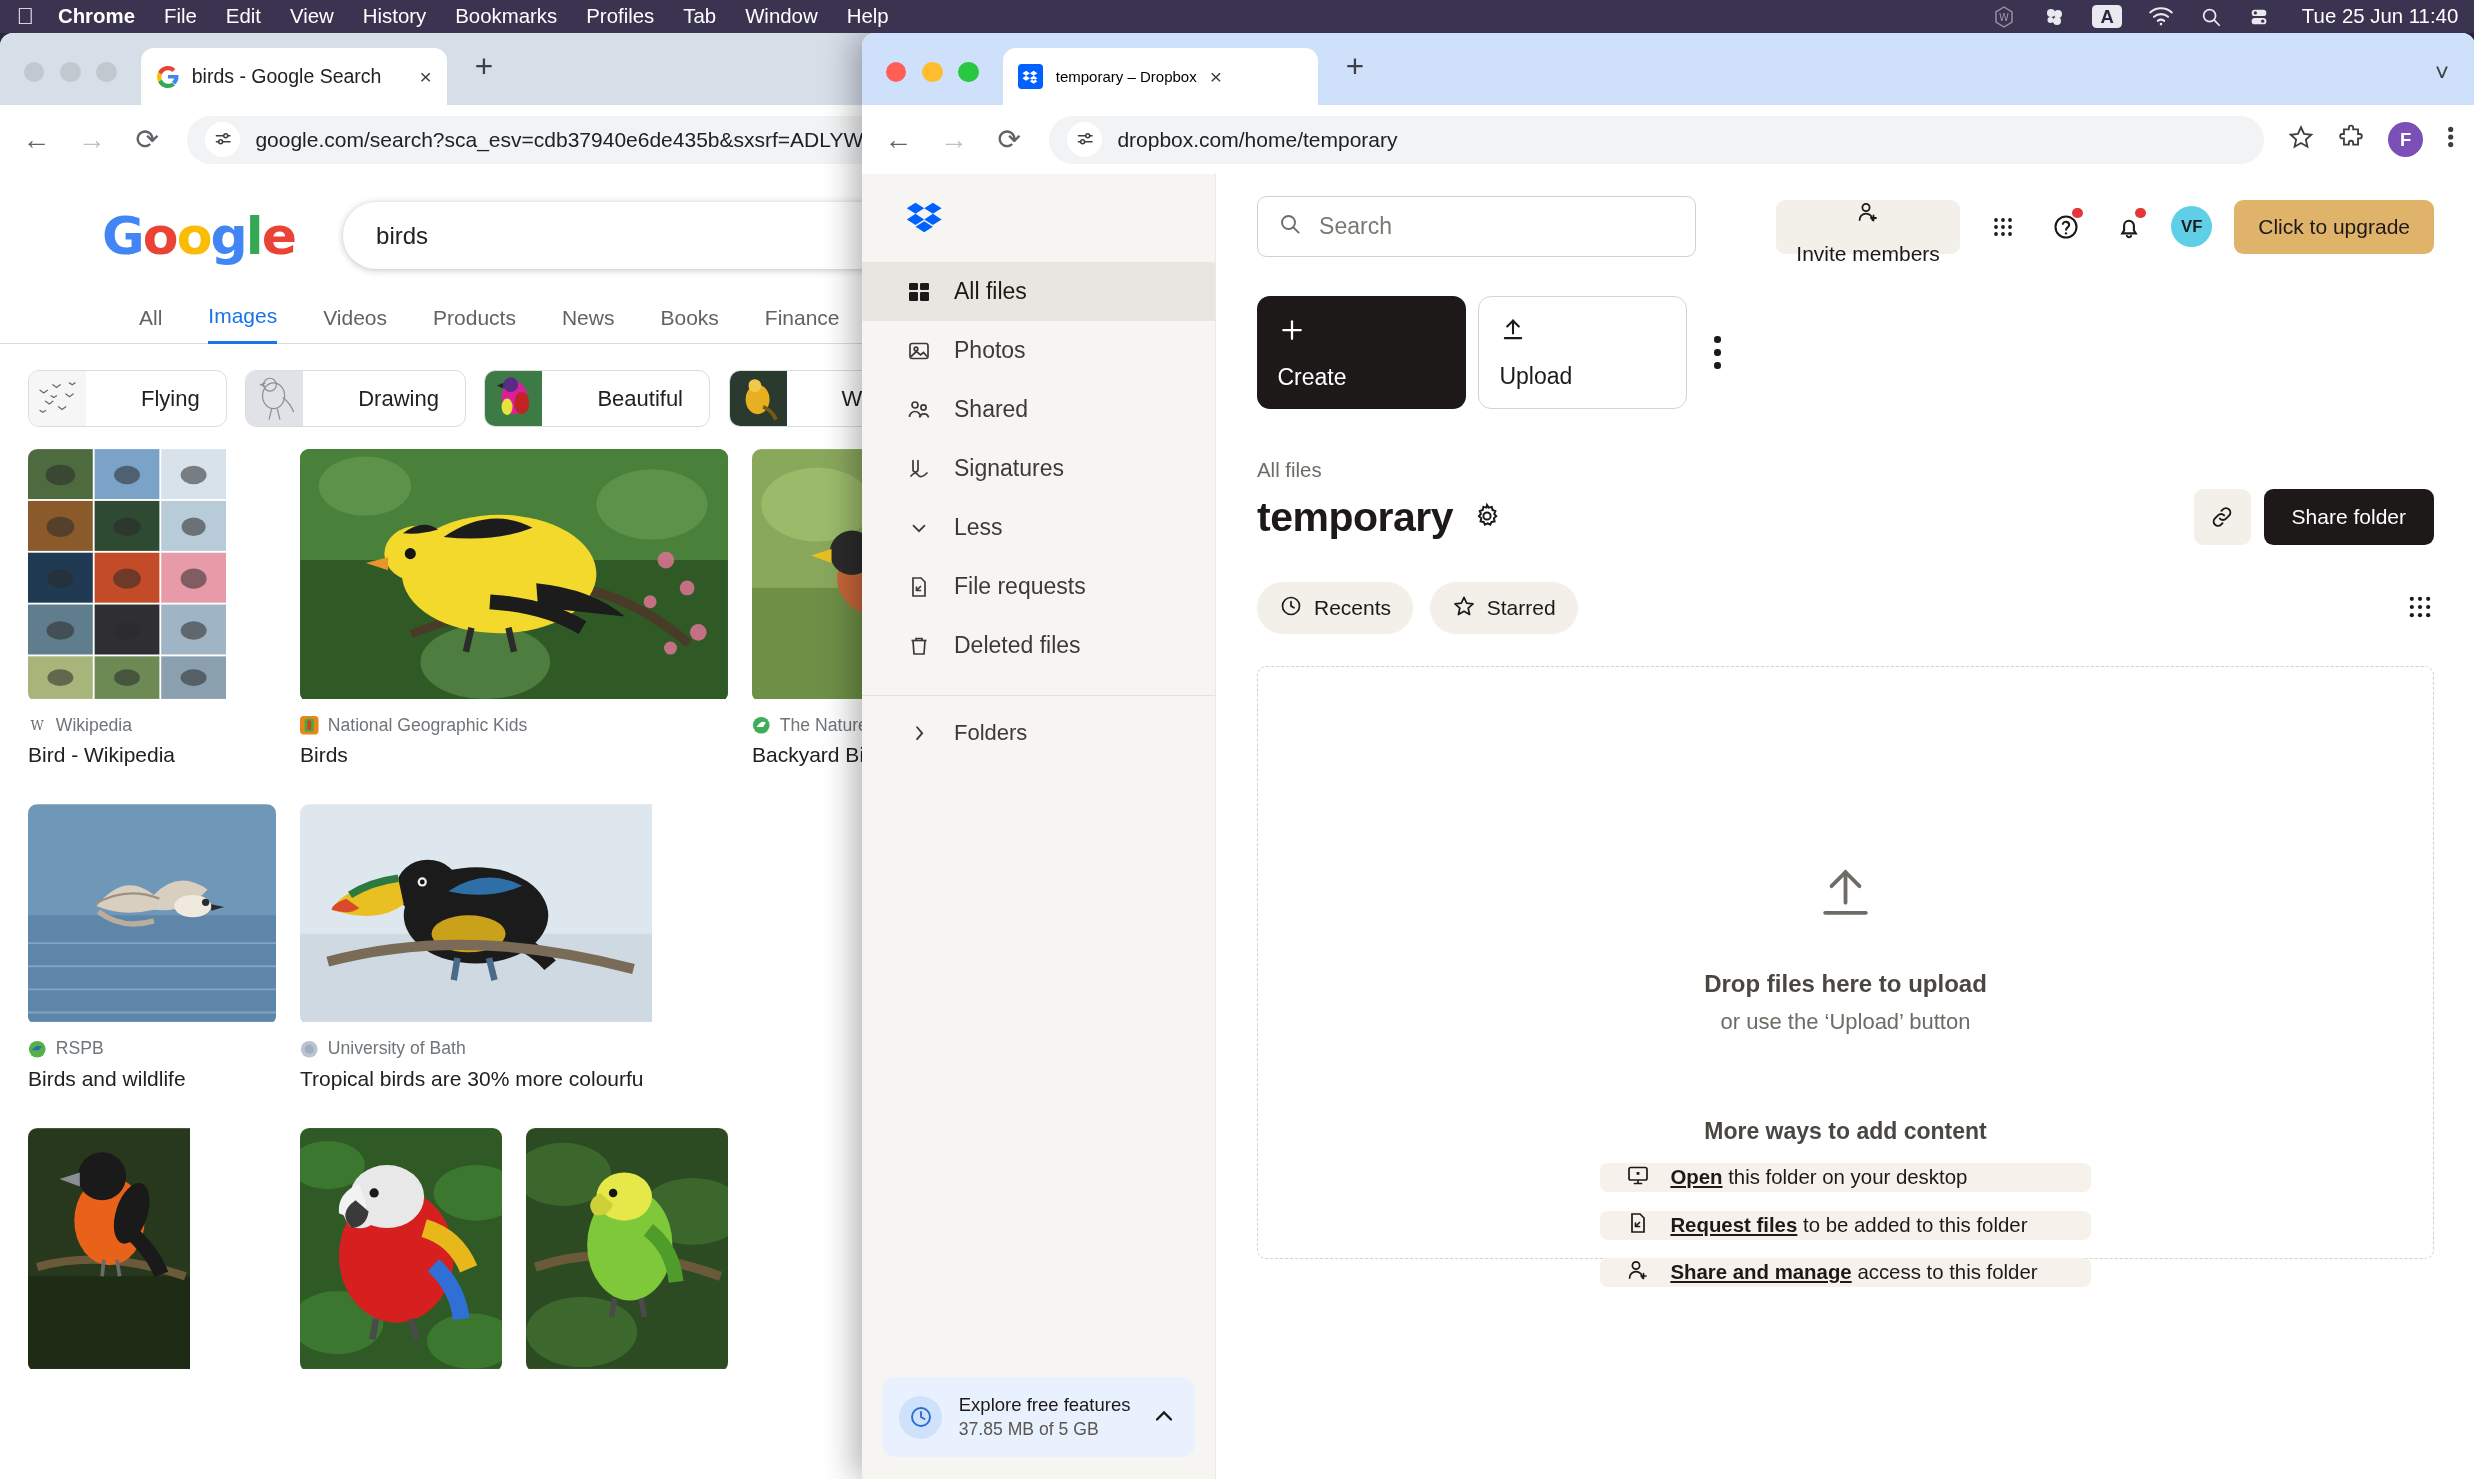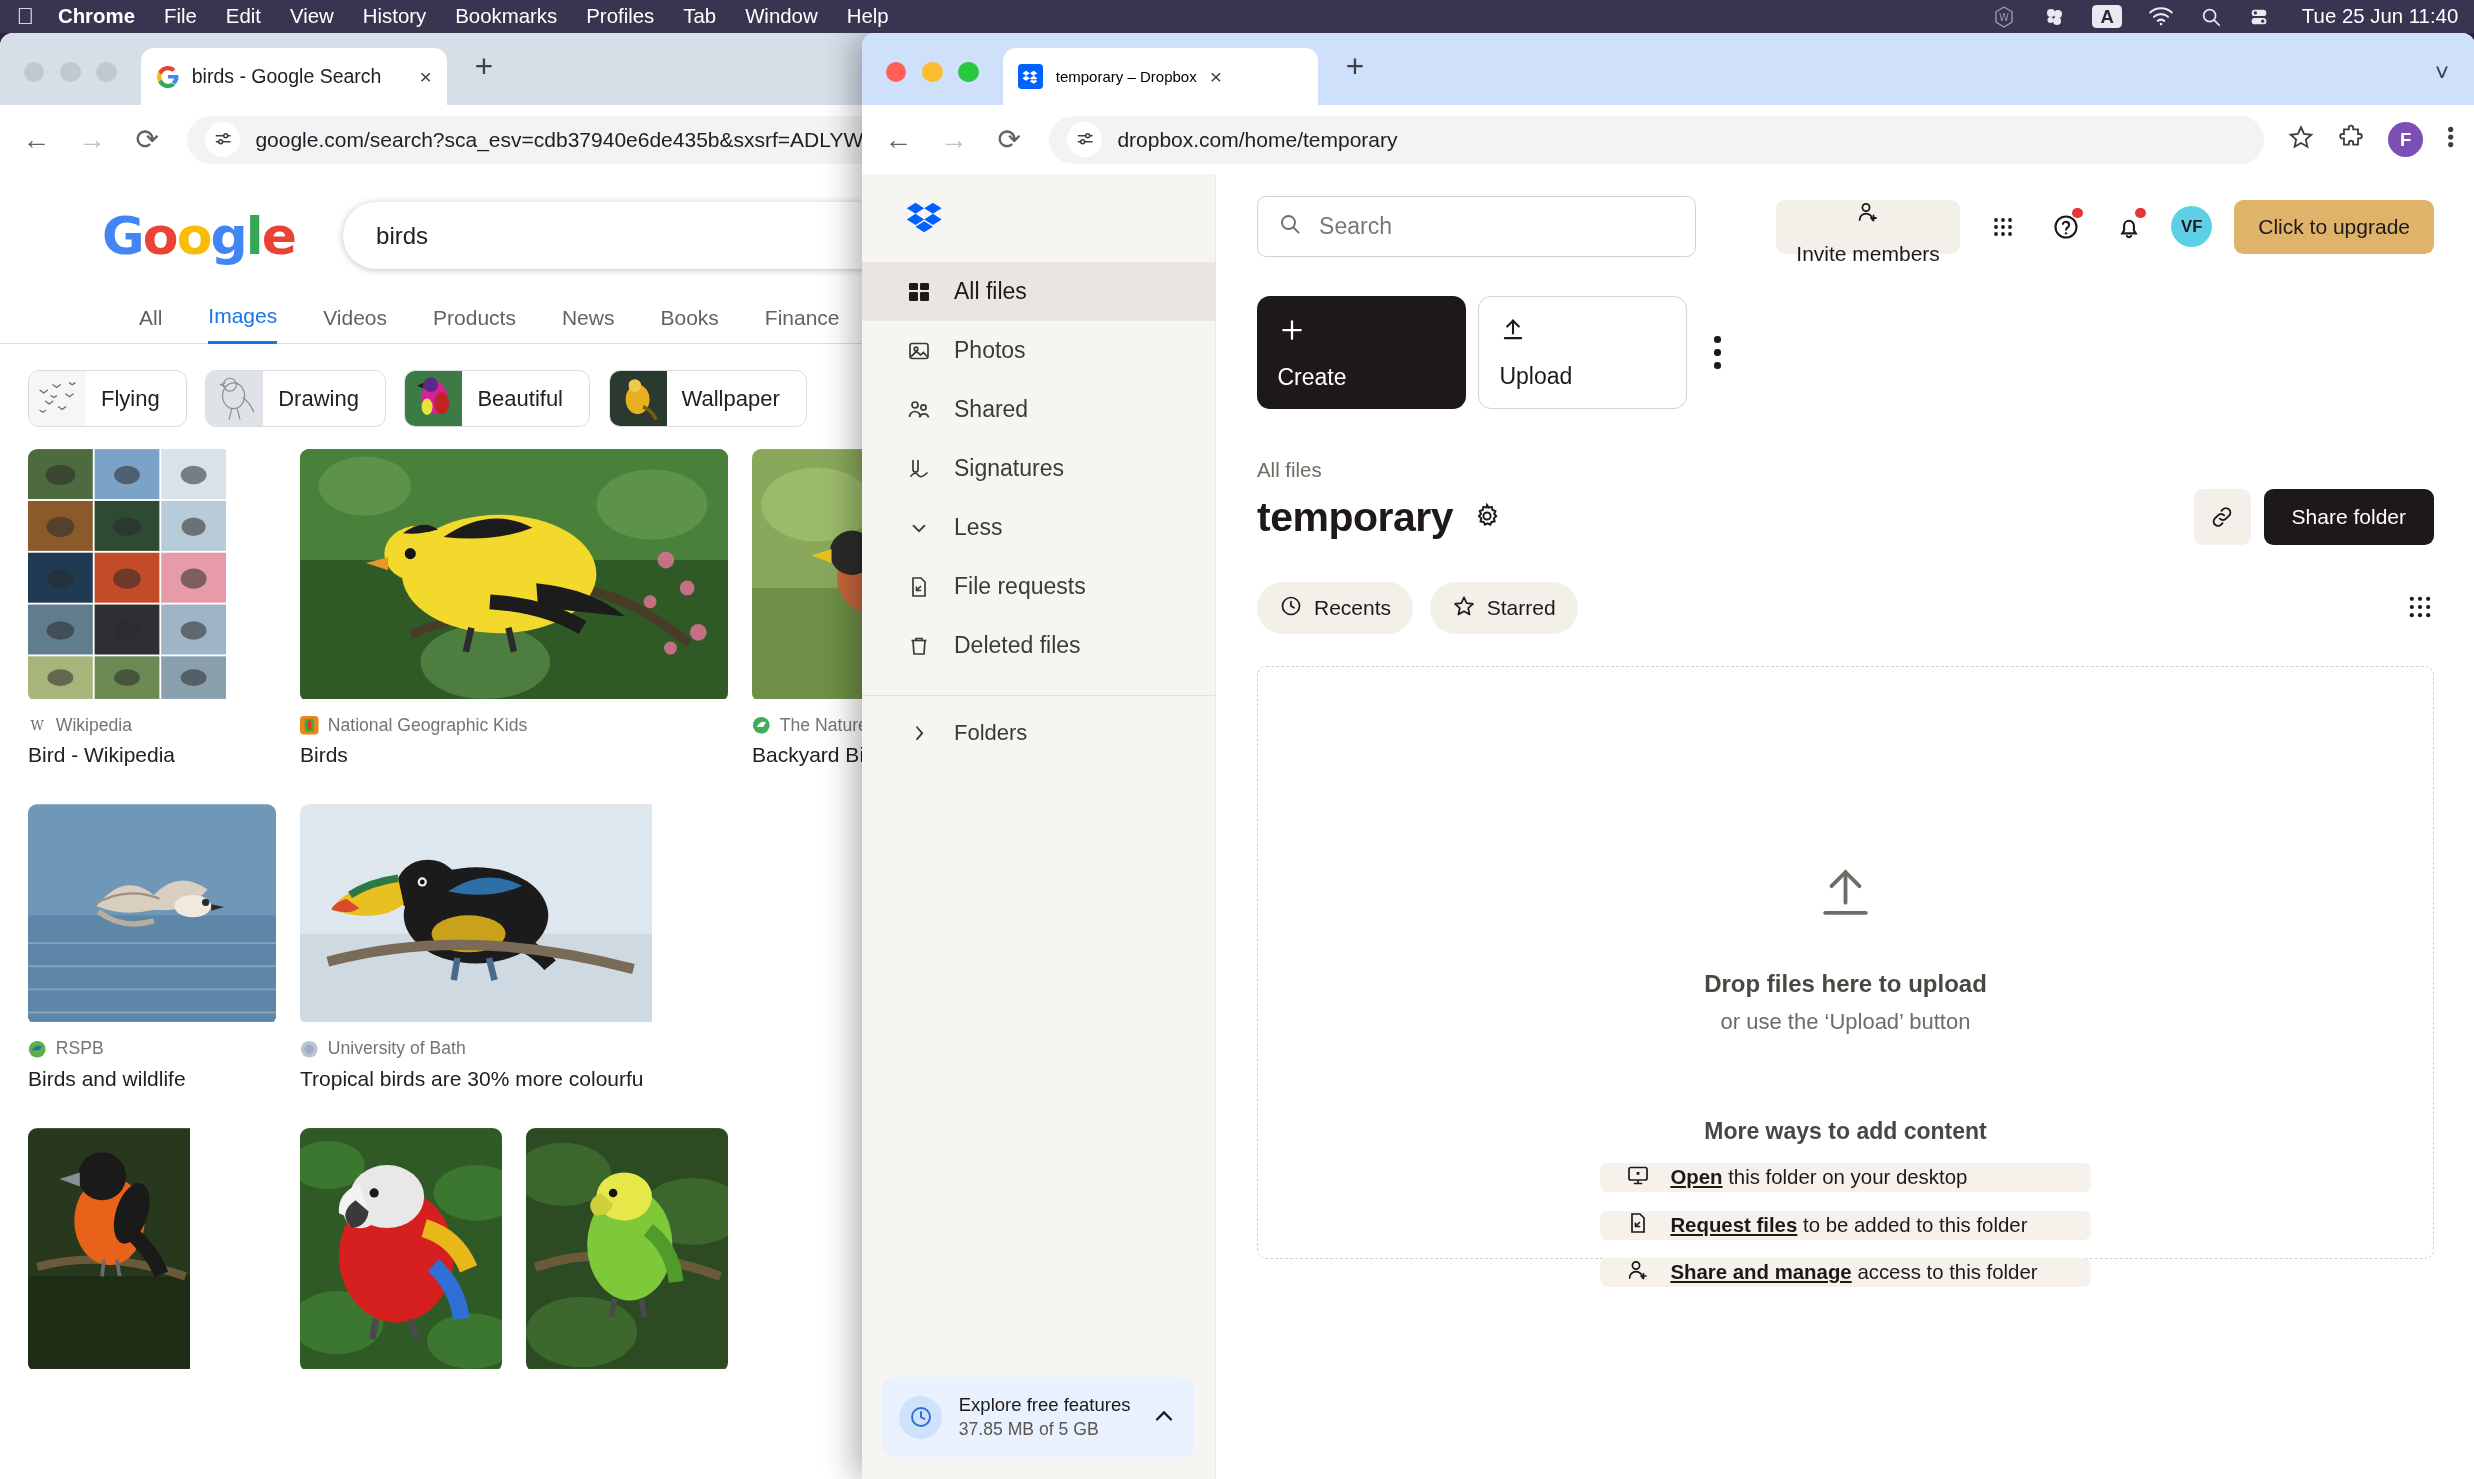--- a/index.html
+++ b/index.html
@@ -90,21 +90,21 @@
   .g-nav .more { display:flex; align-items:center; gap: 11px; }
   .g-navline { height:0.9px; background:#dadce0; margin-top:-0.9px; }
 
   .chips { display:flex; gap: 18.5px; padding: 26px 0 0 28px; }
   .chip {
     height: 57px; border:0.9px solid #dadce0; border-radius: 11px;
     display:flex; align-items:center; gap: 15px; padding-right: 26px; overflow:hidden;
     background:#fff;
   }
   .chip .thumb { width: 57px; height: 57px; flex:none; }
-  .chip .lbl { font-size: 22px; color:#202124; white-space:nowrap; }
+  .chip .lbl { font-size: 22px; color:#202124; white-space:nowrap;margin-left:40px; }
 
   .grid { display:flex; gap: 24px; padding: 22px 0 0 28px; }
   .gcol { width: 248px; }
   .gimg { border-radius: 9.3px; overflow:hidden; }
   .cap-src { display:flex; align-items:center; gap:9.3px; font-size:17.6px; color:#70757a;
              margin-top:13px; white-space:nowrap; overflow:hidden; }
   .cap-src .fav { width:18.5px; height:18.5px; border-radius:3.7px; flex:none; }
   .cap-title { font-size:21px; color:#202124; margin-top:7.4px; white-space:nowrap; overflow:hidden; }
 
   

